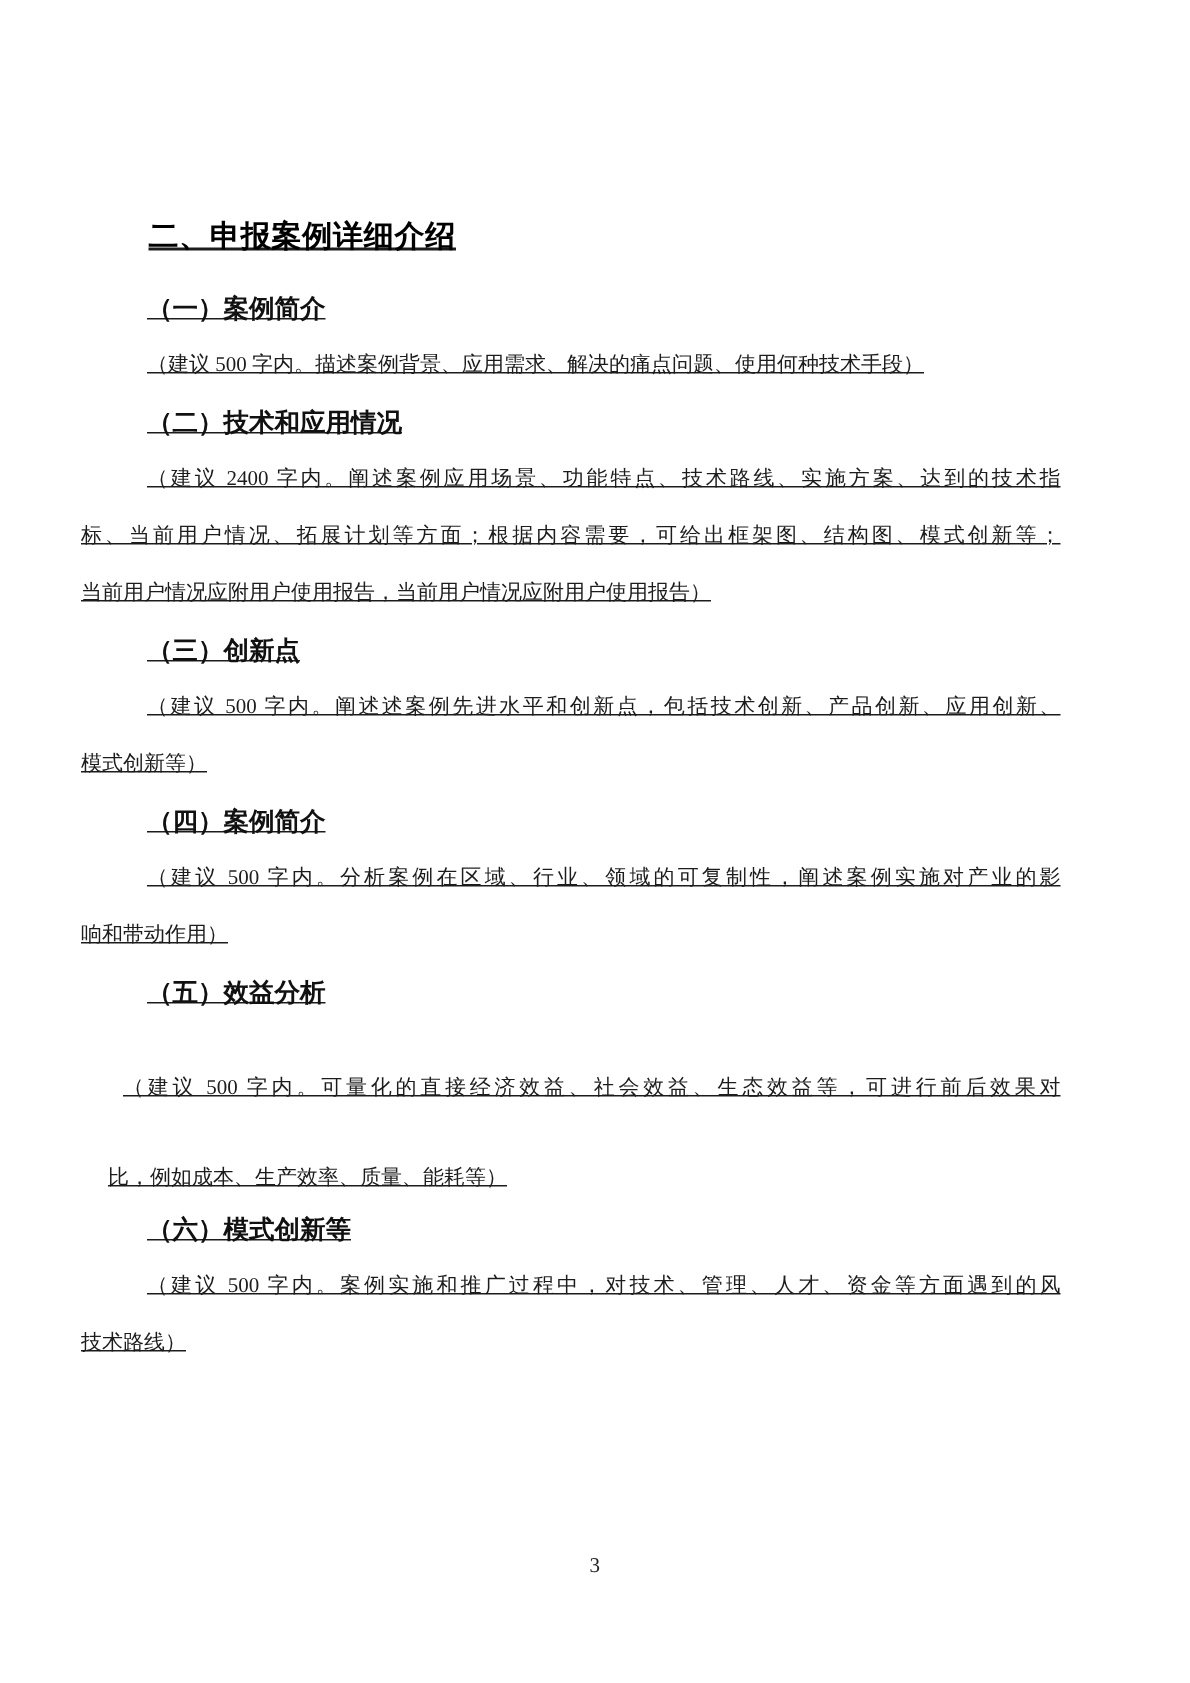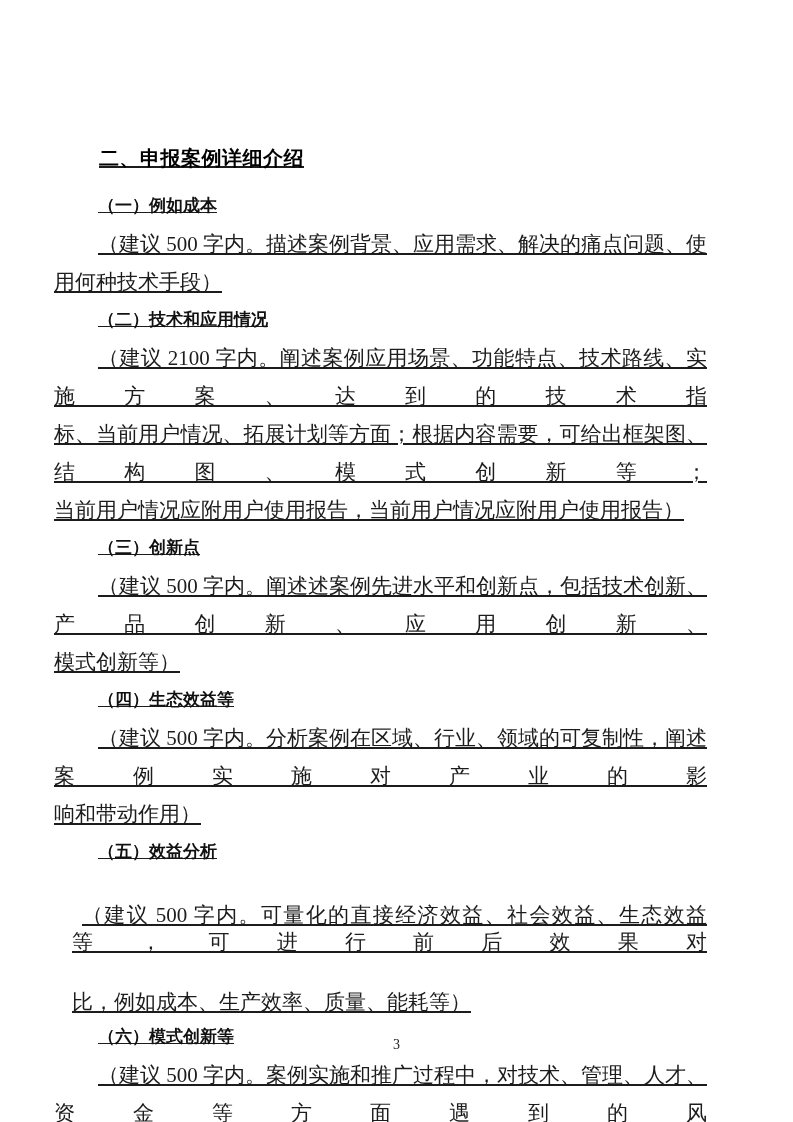--- a/index.html
+++ b/index.html
@@ -37,21 +37,21 @@
     font-weight: bold;
     font-size: 17px;
     line-height: 38px;
     color: #111111;
     padding-left: 44px;
   }
   .para {
     margin: 0;
   }
   .para .line {
-    font-size: 21px;
+    font-size: 14px;
     line-height: 38px;
     text-align: justify;
     text-align-last: justify;
   }
   .para .line.first {
     text-indent: 44px;
   }
   .para .line.last {
     text-align-last: left;
   }
@@ -78,45 +78,45 @@
 </style>
 </head>
 <body>
 
 <div class="page">
   <div class="content">
 
     <div class="doc-title">二、申报案例详细介绍</div>
 
     <div>
-      <div class="section-heading">（一）例如成本</div>
+      <div class="section-heading">（一）案例简介</div>
       <div class="para">
         <div class="line first last">（建议 500 字内。描述案例背景、应用需求、解决的痛点问题、使用何种技术手段）</div>
       </div>
     </div>
 
     <div>
       <div class="section-heading">（二）技术和应用情况</div>
       <div class="para">
-        <div class="line first">（建议 2100 字内。阐述案例应用场景、功能特点、技术路线、实施方案、达到的技术指</div>
+        <div class="line first">（建议 2400 字内。阐述案例应用场景、功能特点、技术路线、实施方案、达到的技术指</div>
         <div class="line">标、当前用户情况、拓展计划等方面；根据内容需要，可给出框架图、结构图、模式创新等；</div>
         <div class="line last">当前用户情况应附用户使用报告，当前用户情况应附用户使用报告）</div>
       </div>
     </div>
 
     <div>
       <div class="section-heading">（三）创新点</div>
       <div class="para">
         <div class="line first">（建议 500 字内。阐述述案例先进水平和创新点，包括技术创新、产品创新、应用创新、</div>
         <div class="line last">模式创新等）</div>
       </div>
     </div>
 
     <div>
-      <div class="section-heading">（四）生态效益等</div>
+      <div class="section-heading">（四）案例简介</div>
       <div class="para">
         <div class="line first">（建议 500 字内。分析案例在区域、行业、领域的可复制性，阐述案例实施对产业的影</div>
         <div class="line last">响和带动作用）</div>
       </div>
     </div>
 
     <div>
       <div class="section-heading">（五）效益分析</div>
       <div class="para compact">
         <div class="line first">（建议 500 字内。可量化的直接经济效益、社会效益、生态效益等，可进行前后效果对</div>

